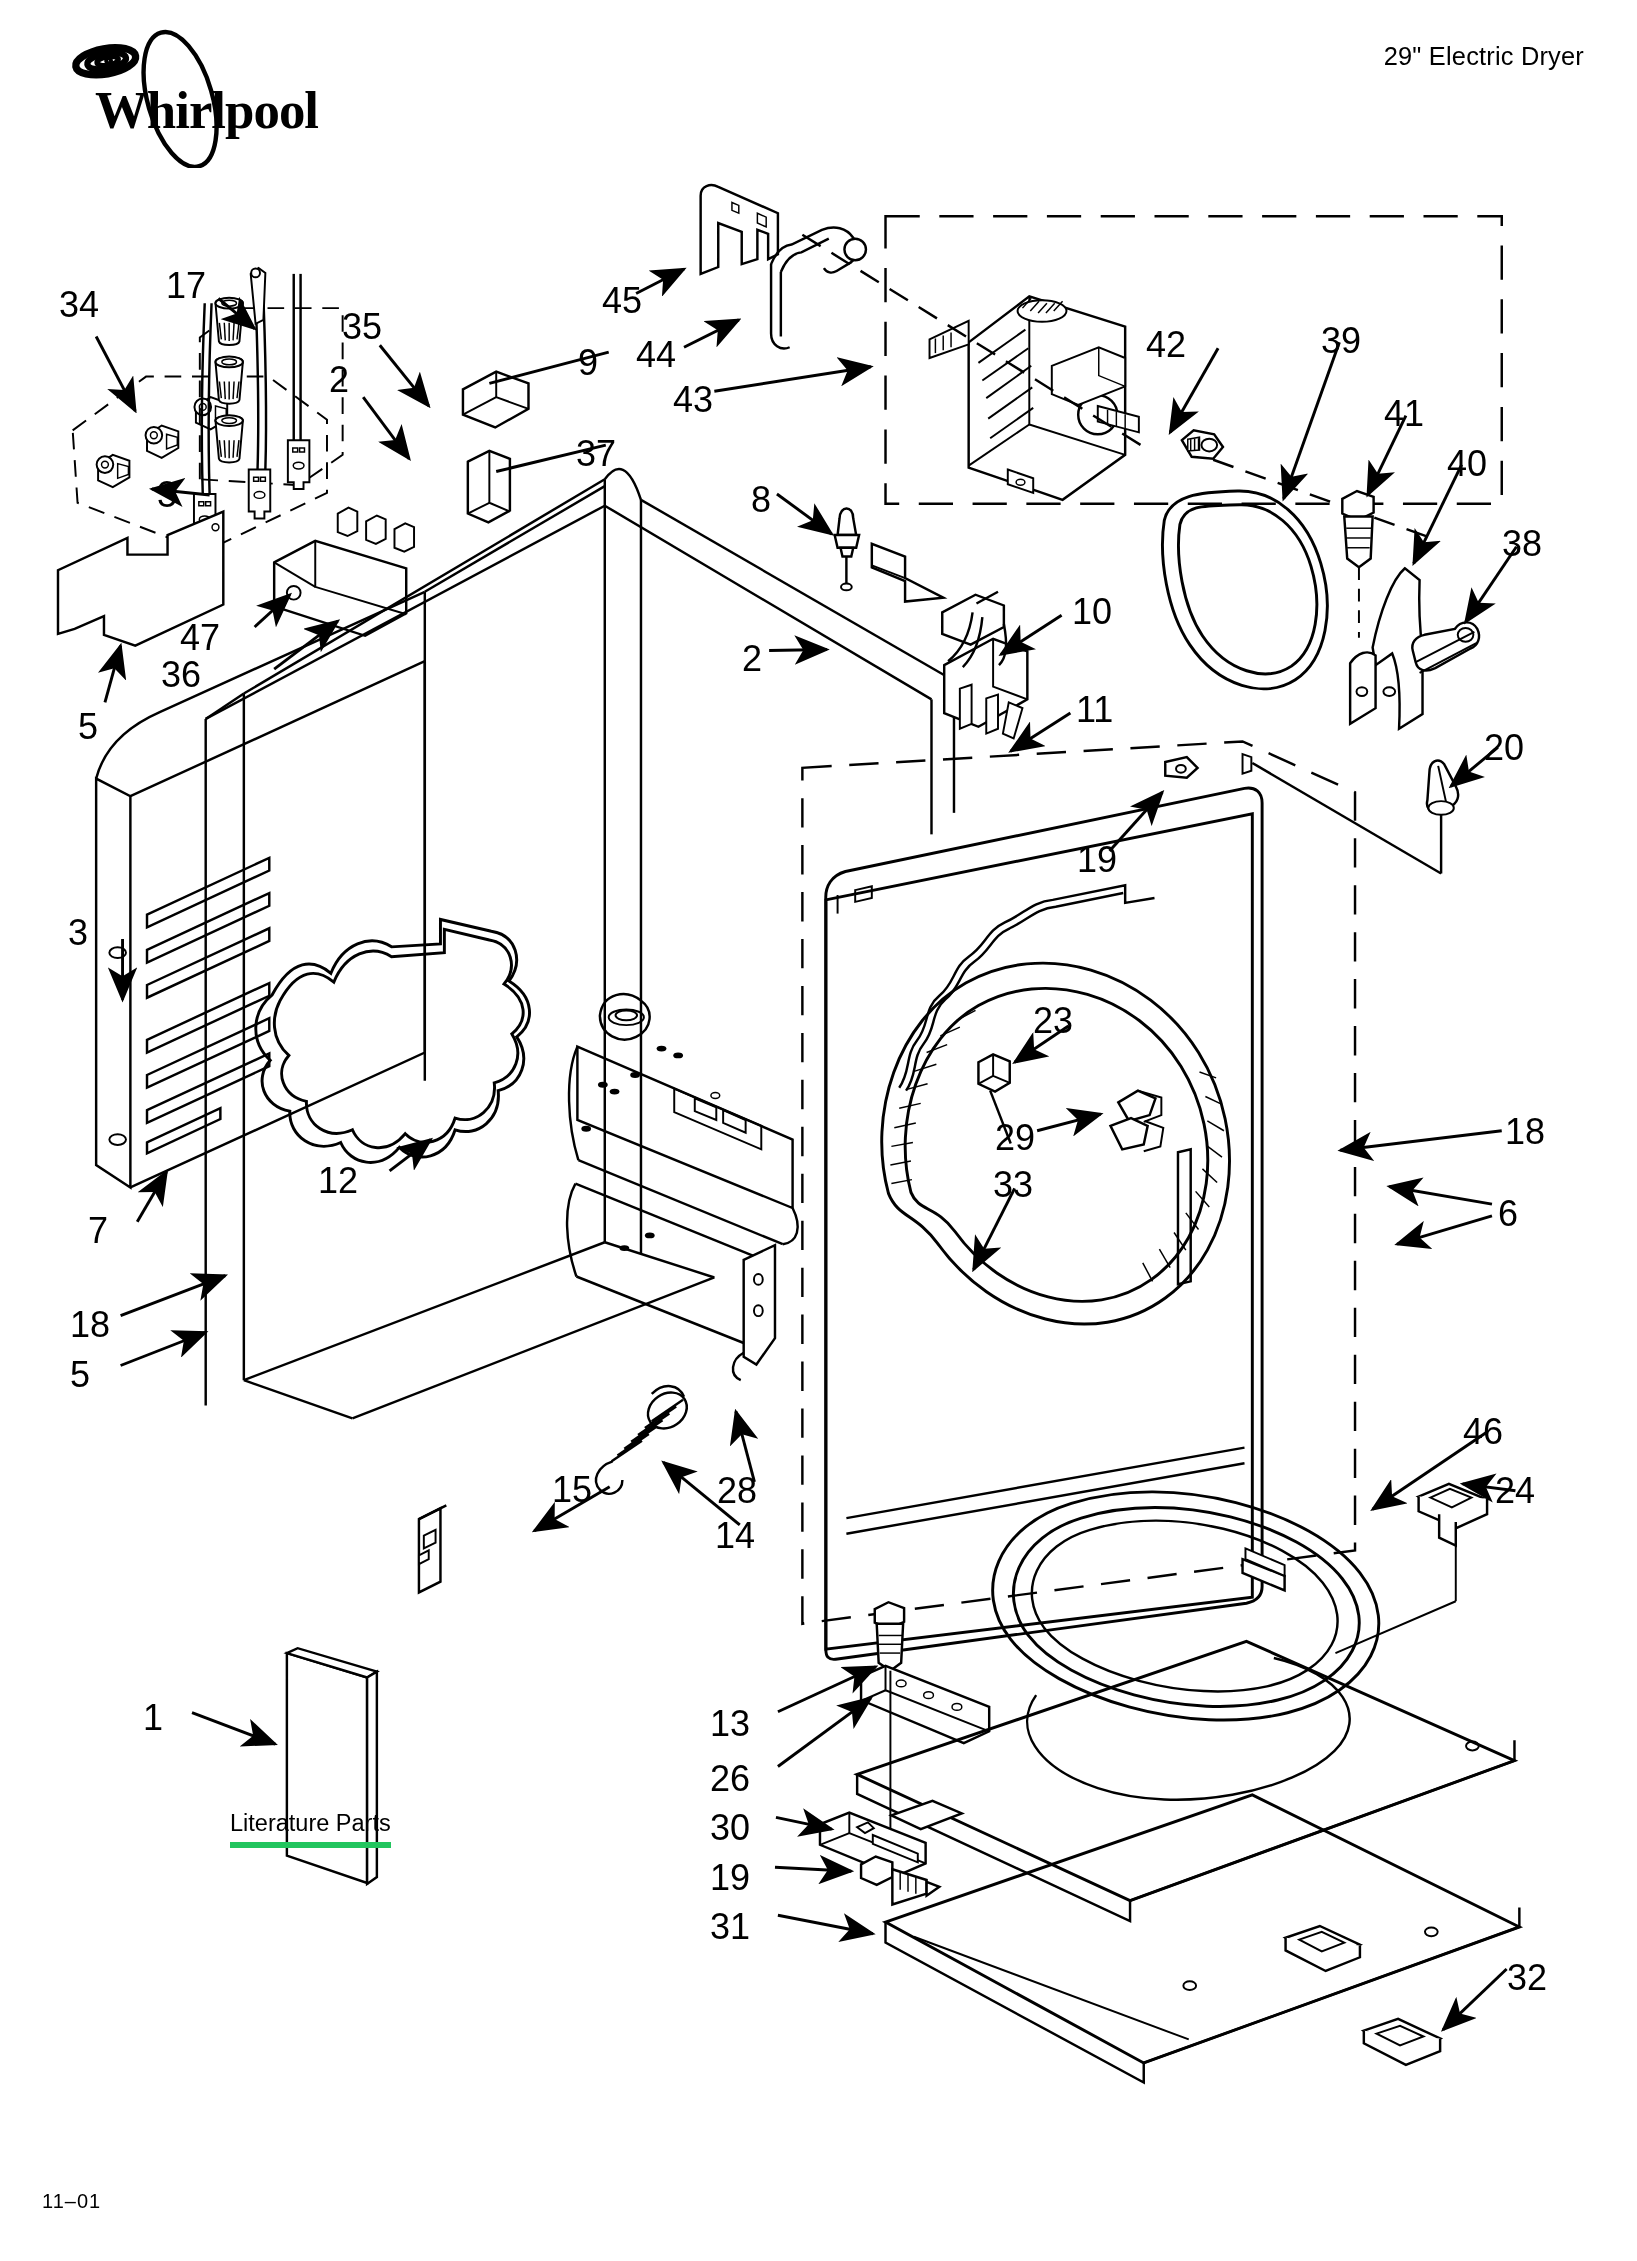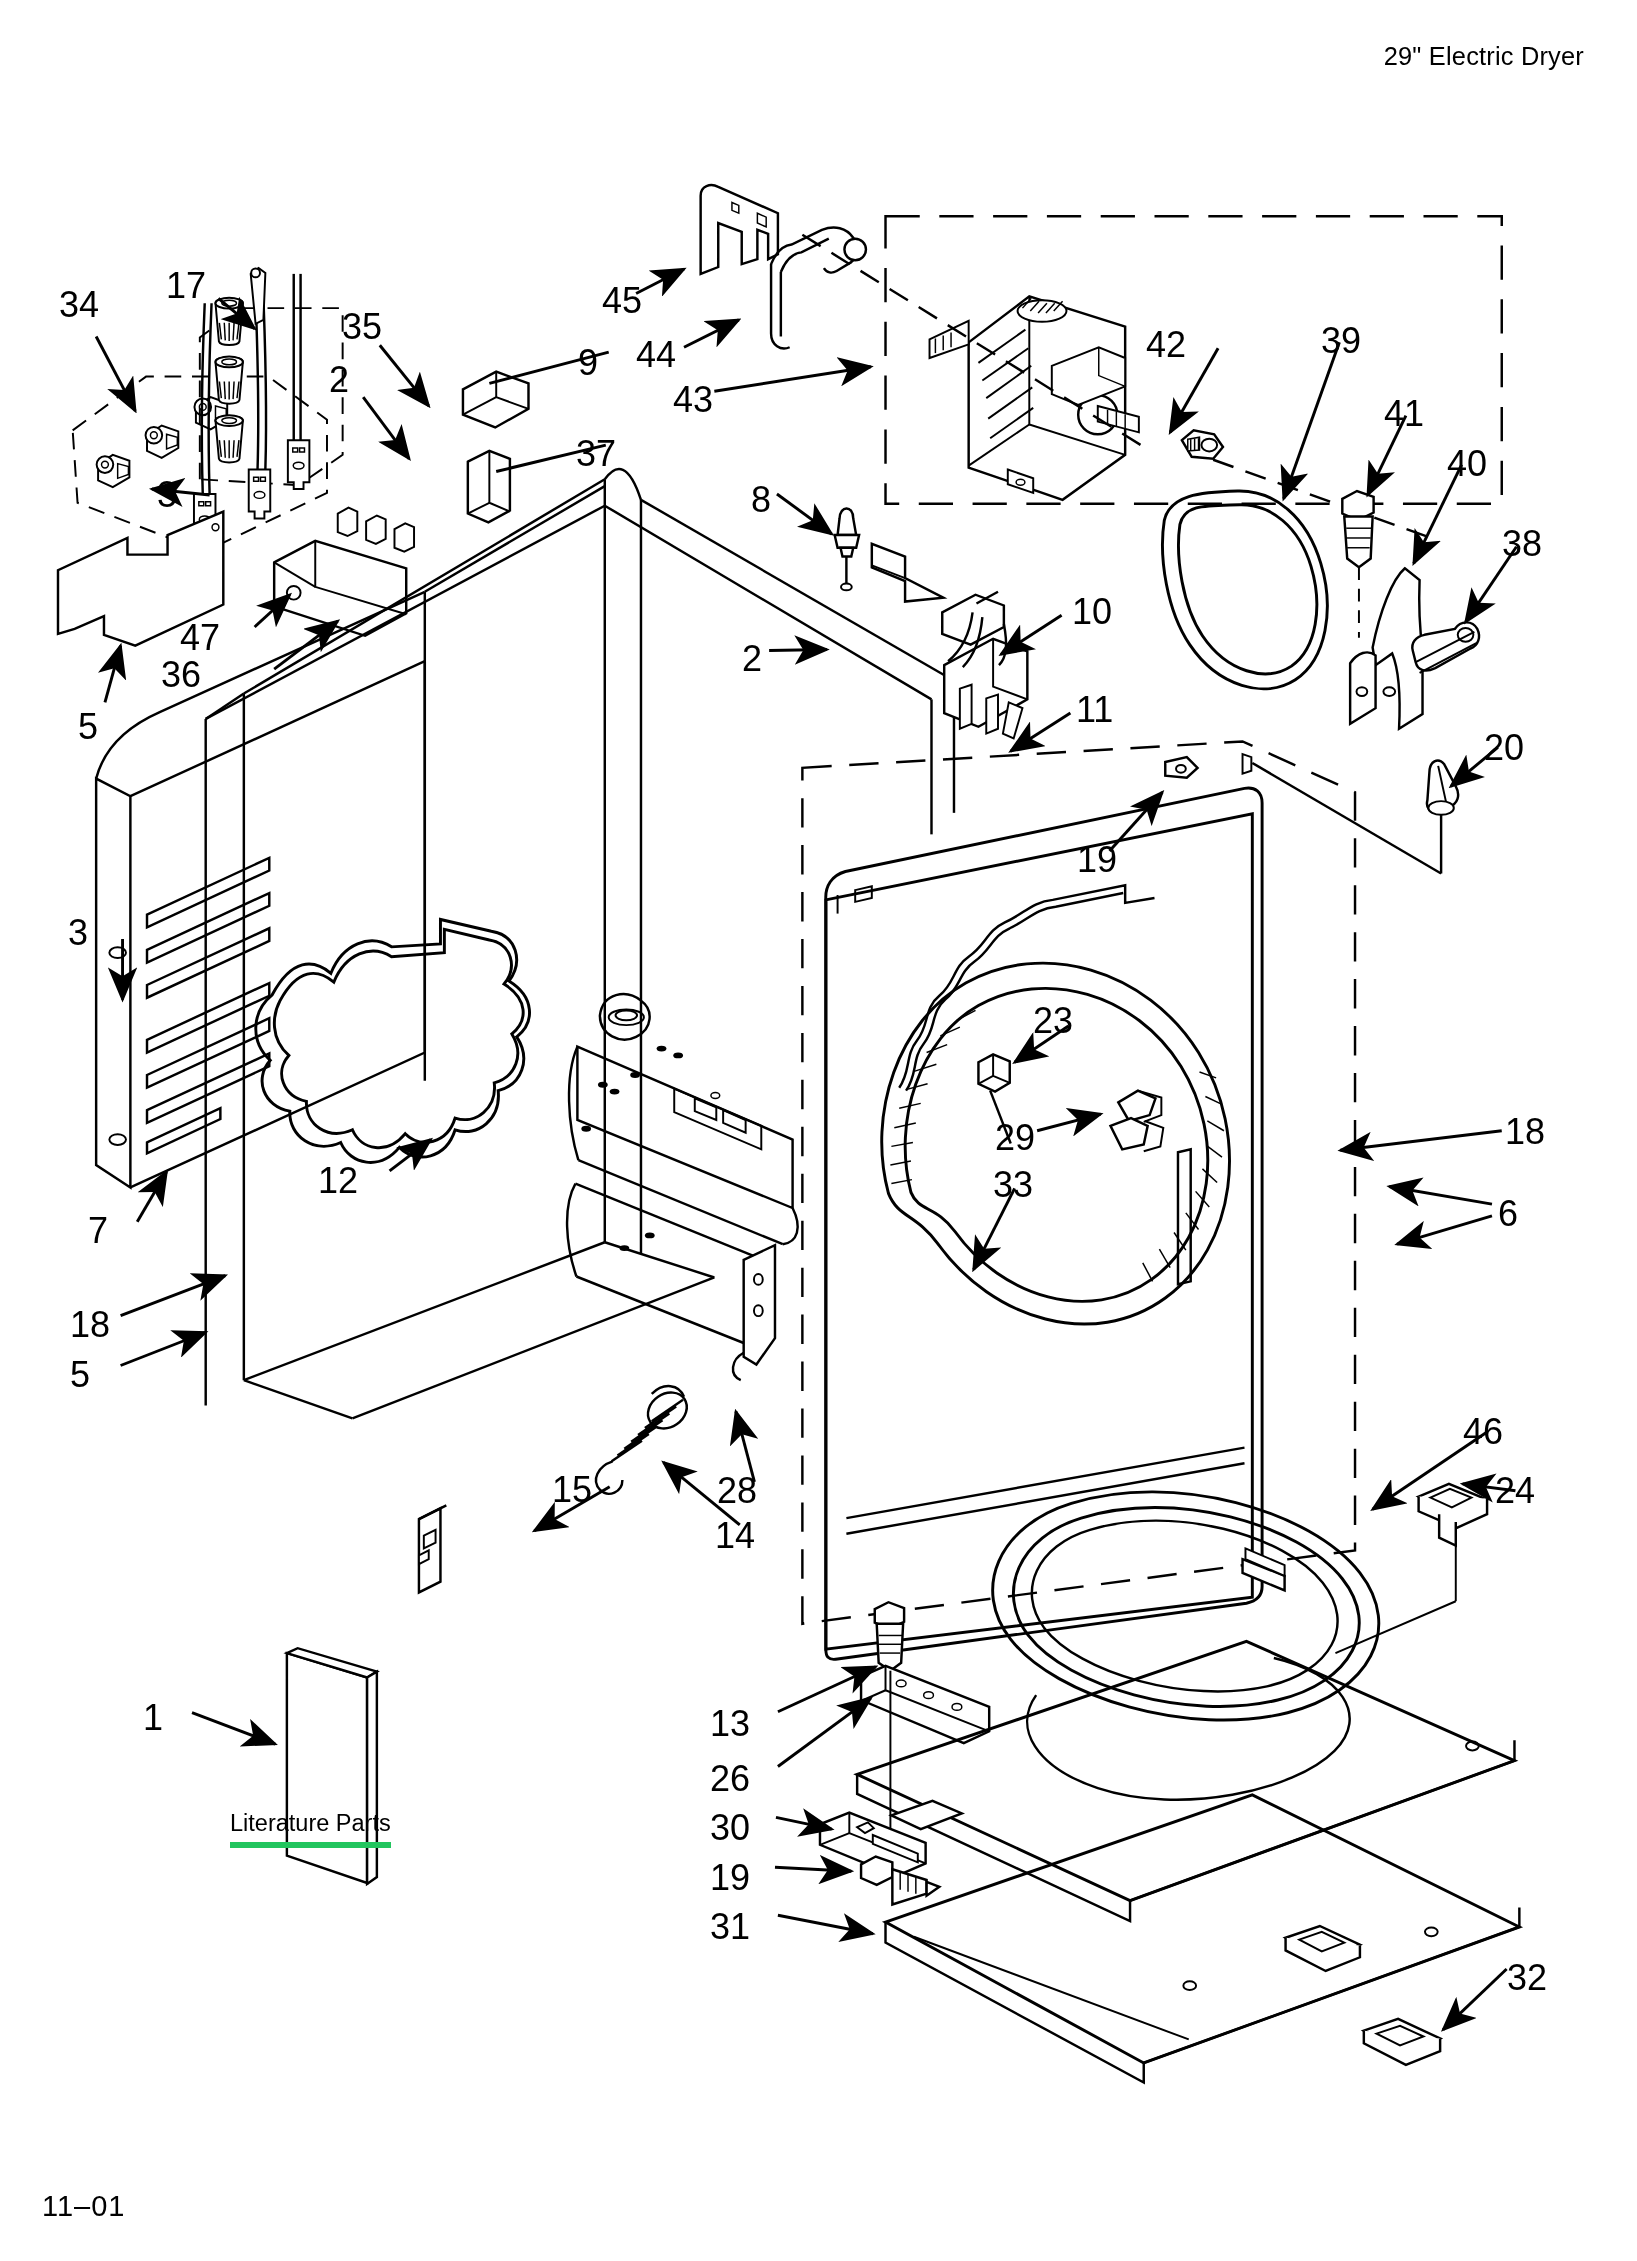--- a/index.html
+++ b/index.html
@@ -34,21 +34,21 @@
     font-size: 25.4px;
     letter-spacing: 0.2px;
     white-space: nowrap;
     text-align: right;
   }
   
   #date-code {
     position: absolute;
     left: 42px;
     top: 2190px;
-    font-size: 29px;
+    font-size: 20px;
     letter-spacing: 1px;
   }
   
   #drawing {
     position: absolute;
     left: 0;
     top: 0;
     width: 1638px;
     height: 2261px;
   }
@@ -71,20 +71,35 @@
     border-bottom: 6px solid #22c55e;
     padding-bottom: 4.9px;
     white-space: nowrap;
   }
 </style>
 </head>
 <body>
 
 <div id="page">
 
+  <div id="brand-logo" aria-label="Whirlpool">
+    <svg viewBox="0 0 560 290" width="274" height="142" xmlns="http://www.w3.org/2000/svg">
+
+      <ellipse cx="272" cy="150" rx="66" ry="142" transform="rotate(-16 272 150)" fill="none" stroke="#000" stroke-width="9"></ellipse>
+
+      <g transform="translate(120,72) rotate(-10)" fill="none" stroke="#000">
+        <ellipse cx="0" cy="0" rx="62" ry="26" stroke-width="15"></ellipse>
+        <ellipse cx="2" cy="0" rx="40" ry="16" stroke-width="13"></ellipse>
+        <ellipse cx="4" cy="0" rx="22" ry="9" stroke-width="11"></ellipse>
+        <circle cx="6" cy="0" r="5" stroke-width="8"></circle>
+      </g>
+
+      <text x="98" y="208" font-family="'Liberation Serif', serif" font-weight="700" font-size="108" letter-spacing="-2">Whirlpool</text>
+    </svg>
+  </div>
 
   <div id="model-title">29" Electric Dryer</div>
 
   <svg id="drawing" viewBox="0 0 3348 4623" xmlns="http://www.w3.org/2000/svg">
     <defs>
       <marker id="arrowFilled" viewBox="0 0 12 10" refX="11" refY="5" markerWidth="12" markerHeight="10" orient="auto-start-reverse">
         <path d="M0,0 L12,5 L0,10 L3,5 z" fill="#000"></path>
       </marker>
       <g id="hexScrew">
         <path d="M0,0 l22,-13 l22,13 l0,26 l-22,13 l-22,-13 z" fill="#fff" stroke="#000" stroke-width="4"></path>

